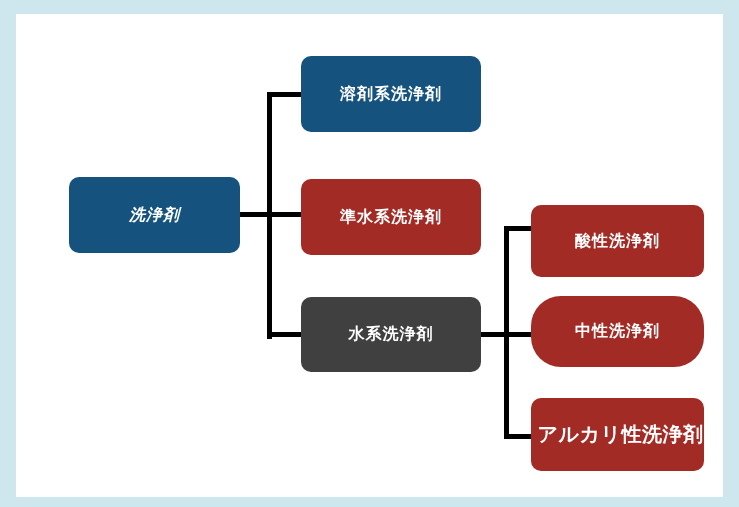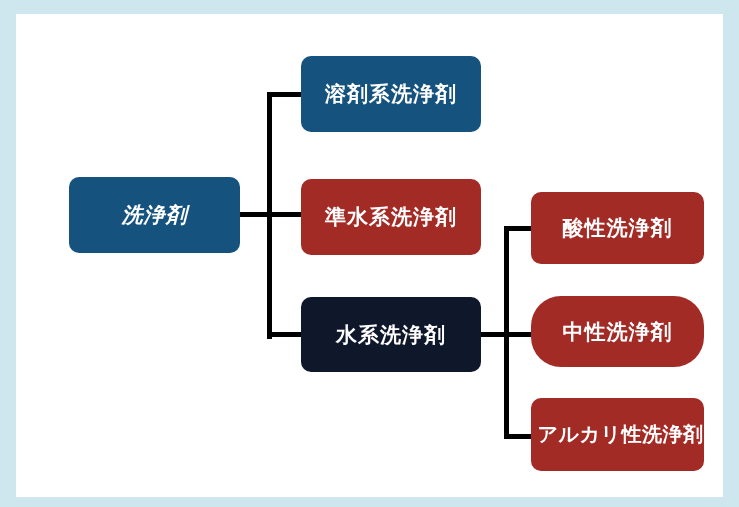--- a/index.html
+++ b/index.html
@@ -20,39 +20,39 @@
     background: #ffffff;
   }
   .node {
     position: absolute;
     border-radius: 10px;
     display: flex;
     align-items: center;
     justify-content: center;
     color: #ffffff;
     font-weight: bold;
-    font-size: 21px;
+    font-size: 16px;
     letter-spacing: 1px;
     white-space: nowrap;
     box-sizing: border-box;
   }
   .node-blue { background: #15537e; }
   .node-red  { background: #a32b26; }
 
   .edge {
     position: absolute;
     background: #000000;
   }
 
   
   #node-root      { left: 53px;  top: 163px; width: 171px; height: 76px; font-style: italic; }
   #node-solvent   { left: 285px; top: 42px;  width: 180px; height: 76px; }
   #node-semiaq    { left: 285px; top: 165px; width: 180px; height: 76px; }
   #node-aqueous   { left: 285px; top: 283px; width: 180px; height: 75px; }
-  #node-acid      { left: 515px; top: 178px; width: 173px; height: 72px; }
+  #node-acid      { left: 515px; top: 191px; width: 173px; height: 72px; }
   #node-neutral   { left: 515px; top: 282px; width: 173px; height: 71px; }
   #node-alkaline  { left: 515px; top: 384px; width: 173px; height: 73px; font-size: 20px; letter-spacing: 0.5px; }
 
   
   #edge-root-h        { left: 224px; top: 198px; width: 61px;  height: 5px; }
   #edge-spine1        { left: 251px; top: 78px;  width: 5px;   height: 247px; }
   #edge-solvent-h     { left: 251px; top: 78px;  width: 34px;  height: 5px; }
   #edge-aqueous-h     { left: 251px; top: 318px; width: 34px;  height: 5px; }
   #edge-aqueous-out-h { left: 465px; top: 318px; width: 50px;  height: 5px; }
   #edge-spine2        { left: 488px; top: 212px; width: 5px;   height: 213px; }
@@ -79,21 +79,21 @@
     </div>
 
     <div class="node node-blue" id="node-solvent" style="background-color: rgb(21, 83, 126);">
       <span>溶剤系洗浄剤</span>
     </div>
 
     <div class="node node-red" id="node-semiaq" style="background-color: rgb(163, 43, 38); align-items: center;">
       <span>準水系洗浄剤</span>
     </div>
 
-    <div class="node node-red" id="node-aqueous" style="background-color: #0f172a;">
+    <div class="node node-red" id="node-aqueous" style="background-color: #404040;">
       <span>水系洗浄剤</span>
     </div>
 
     <div class="node node-red" id="node-acid" style="background-color: rgb(163, 43, 38);">
       <span>酸性洗浄剤</span>
     </div>
 
     <div class="node node-red" id="node-neutral" style="background-color: rgb(163, 43, 38); border-radius: 30px;">
       <span>中性洗浄剤</span>
     </div>

